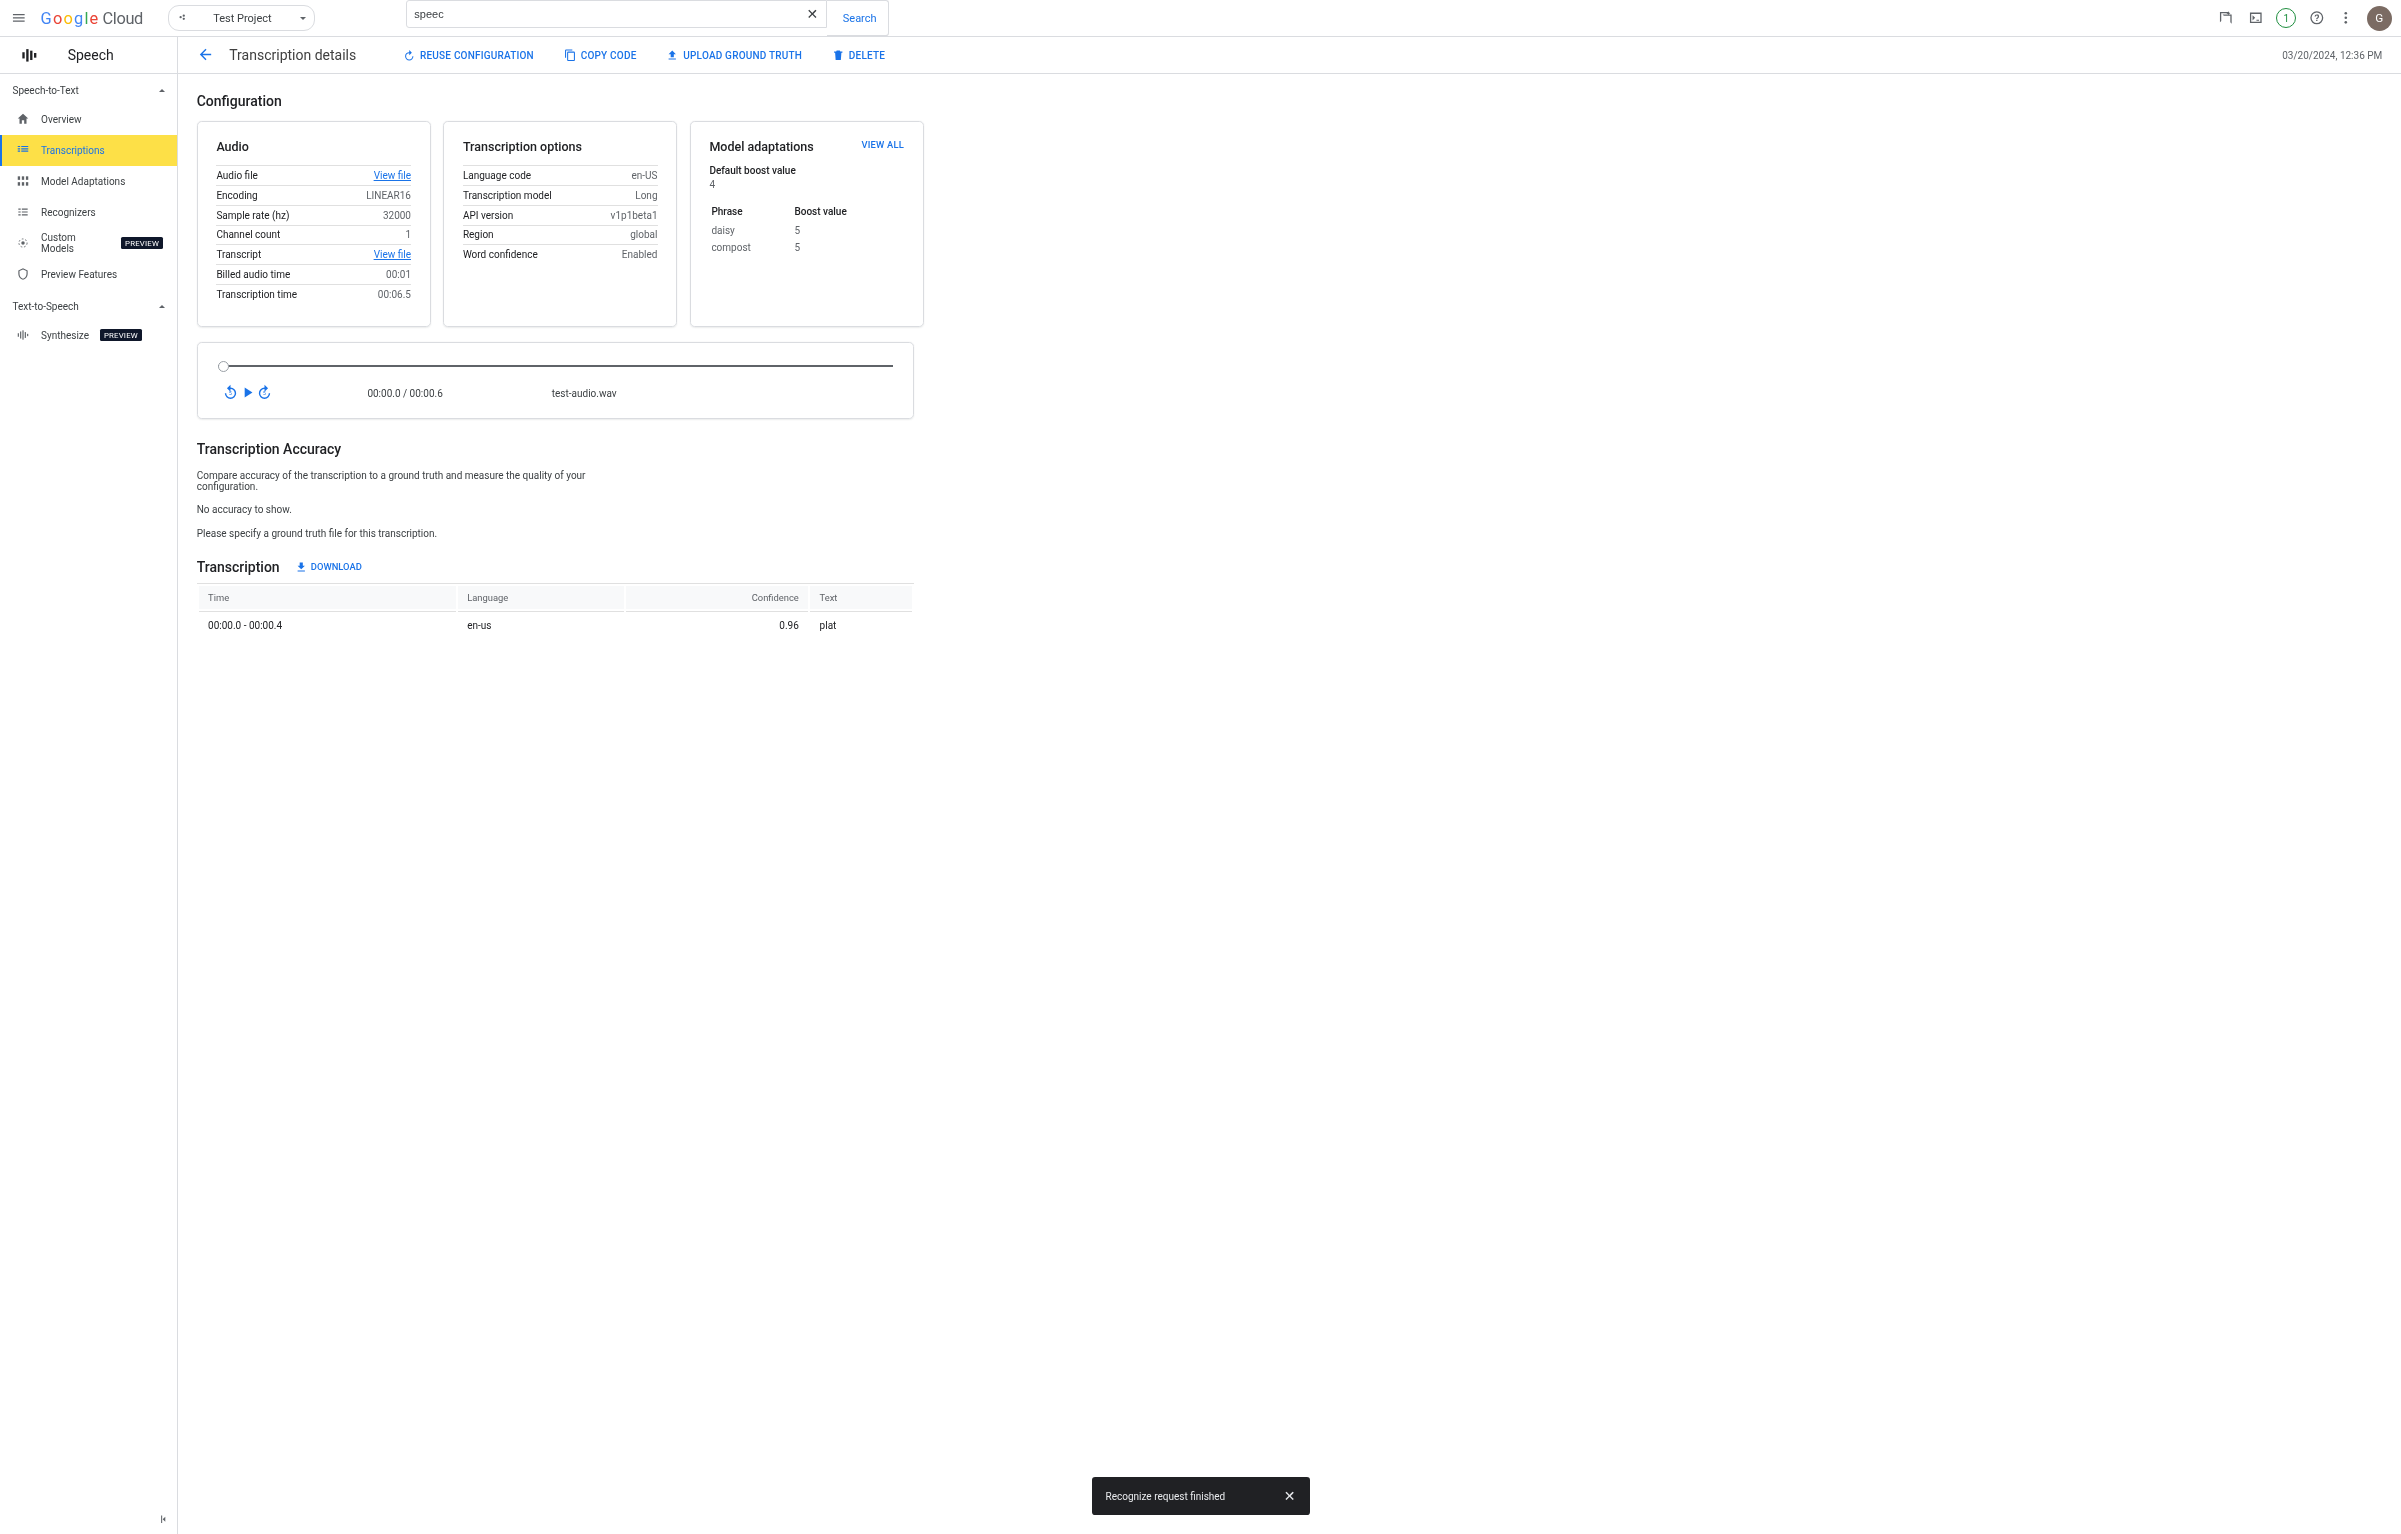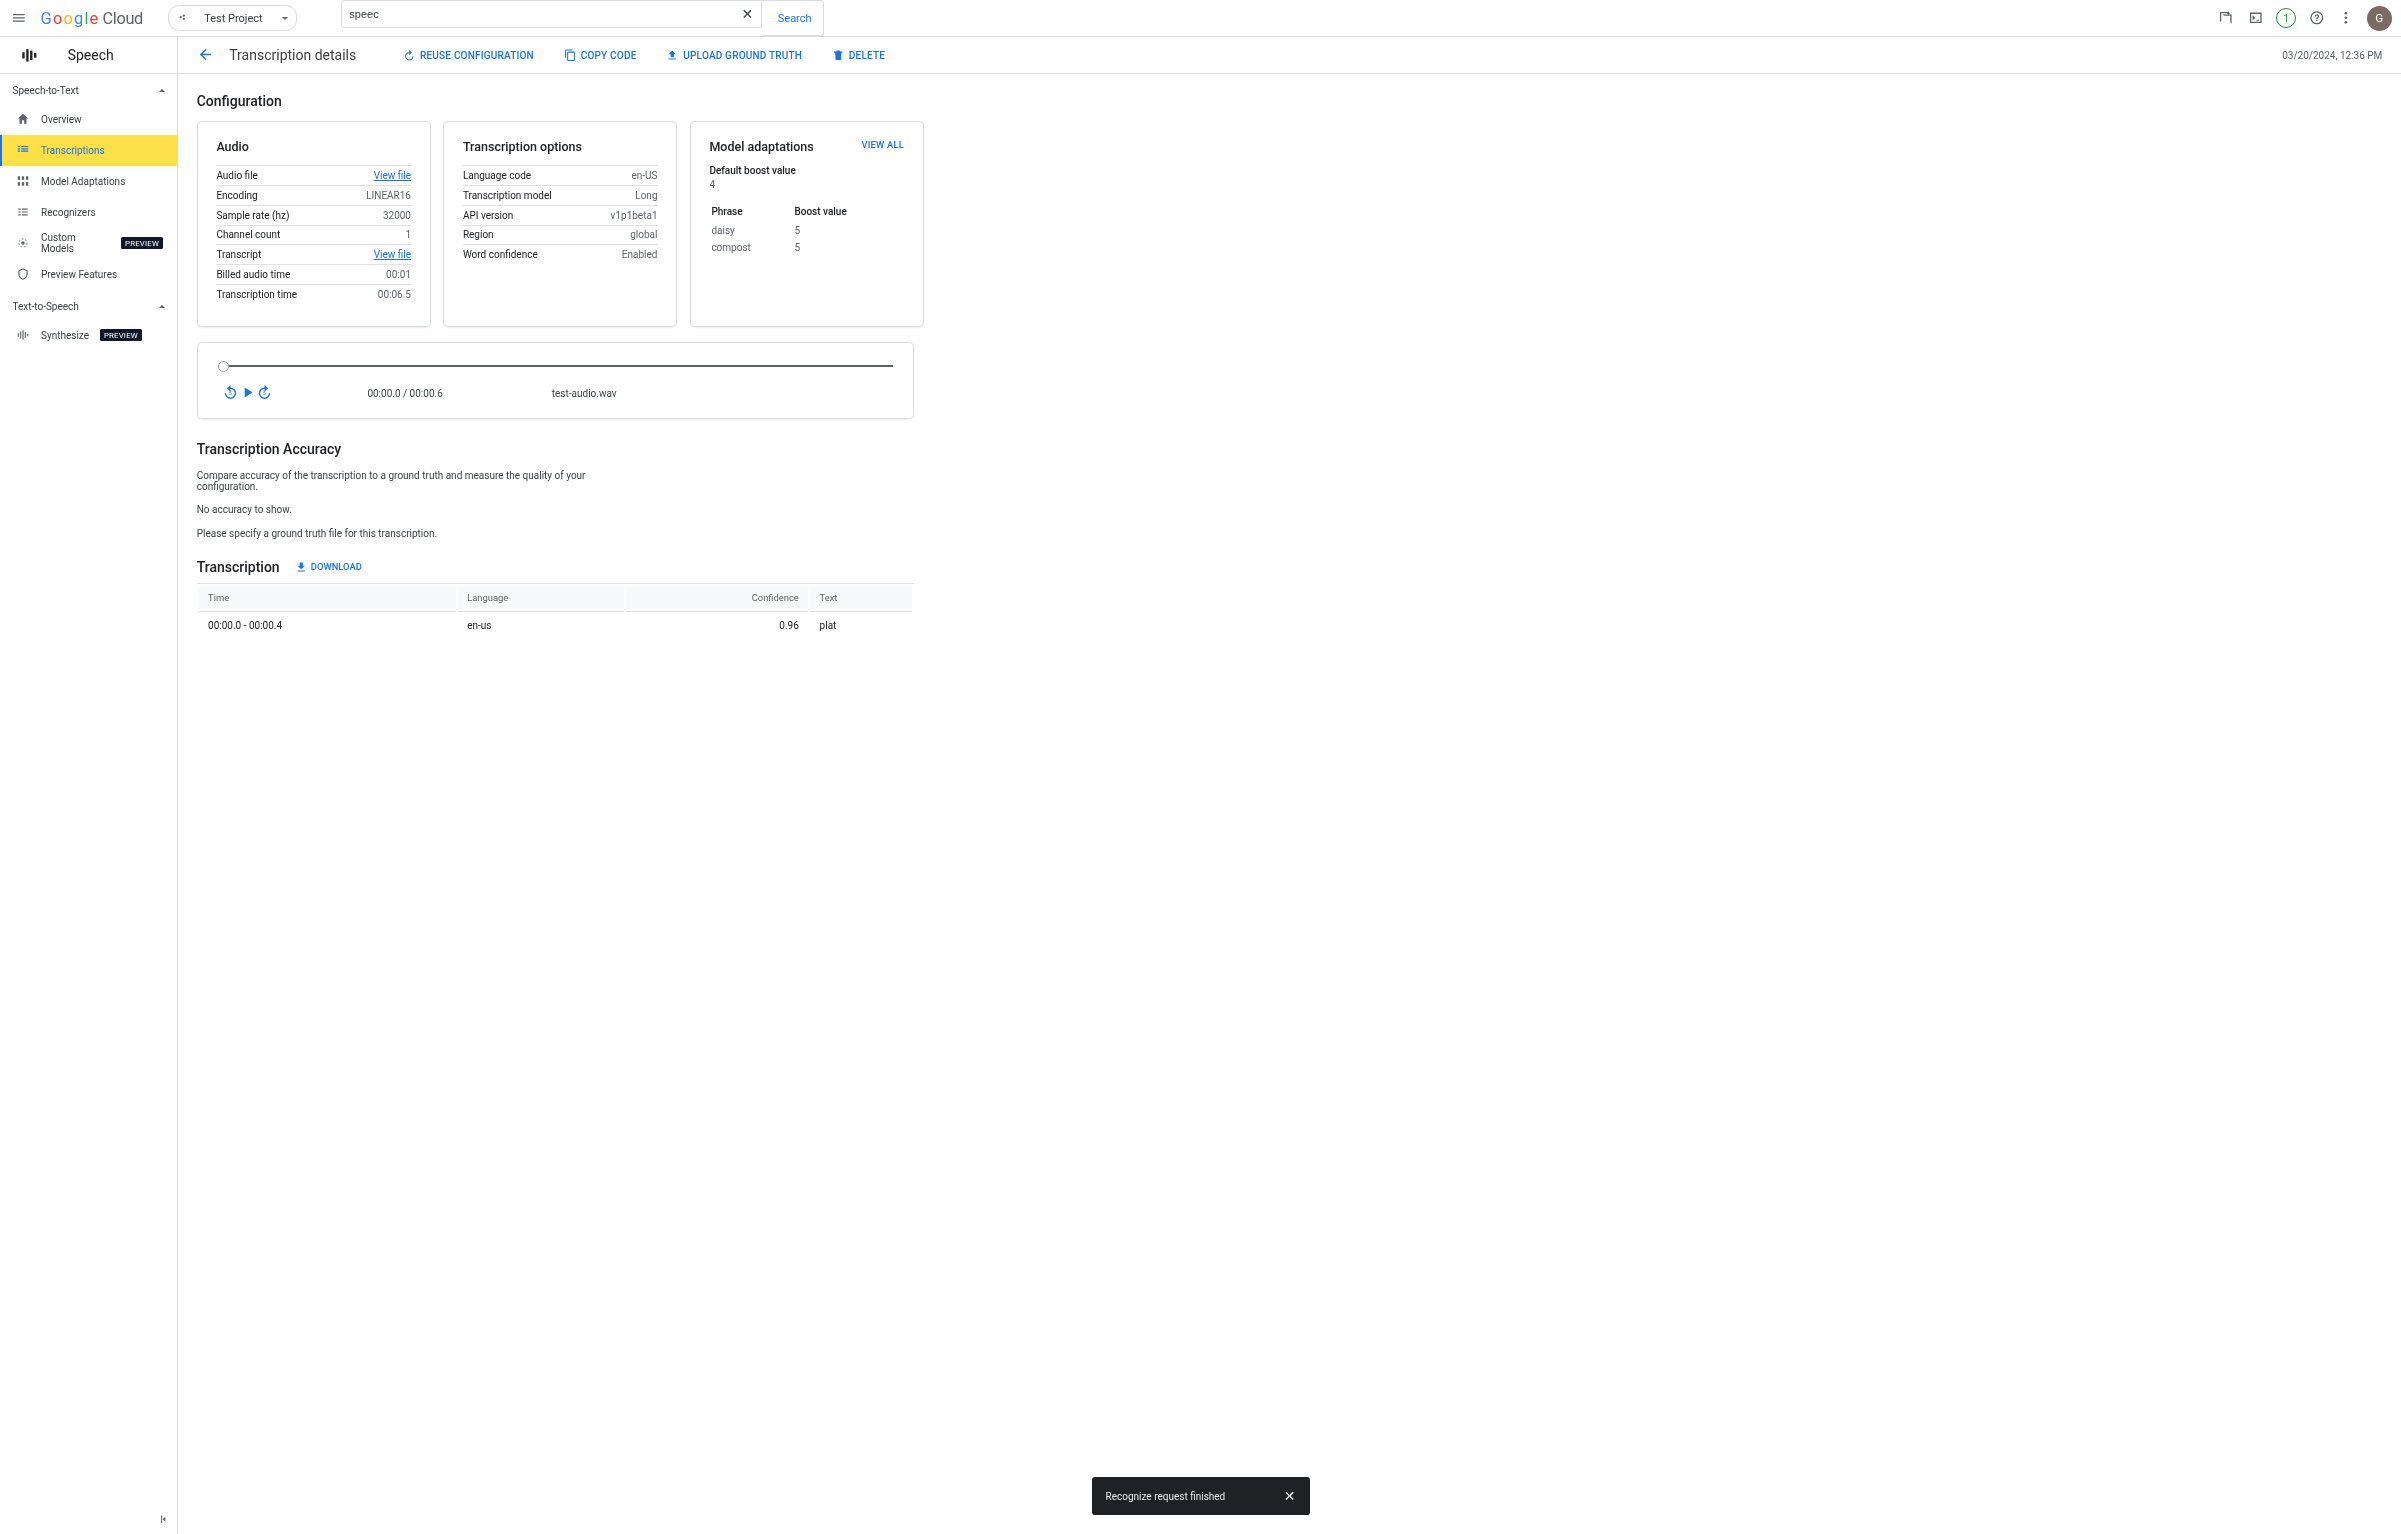--- a/index.html
+++ b/index.html
@@ -10,26 +10,26 @@
   .top-bar {
     height: 37px; border-bottom: 0.8px solid #dadce0; display: flex; align-items: center; padding: 0 9.4px; gap: 9.4px;
   }
   .hamburger { width: 18.7px; height: 18.7px; display:flex; align-items:center; justify-content:center; cursor:pointer; }
   .hamburger svg { width: 15.6px; height: 15.6px; fill:#5f6368; }
   .logo { display:flex; align-items:center; gap:1.6px; font-size:16.4px; letter-spacing:-0.4px; margin-left:3.1px;}
   .logo .g1{color:#4285F4;} .logo .g2{color:#EA4335;} .logo .g3{color:#FBBC05;}
   .logo .g4{color:#4285F4;} .logo .g5{color:#34A853;} .logo .g6{color:#EA4335;}
   .logo .cloud{color:#5f6368; font-weight:400; margin-left:3.1px;}
   .project-picker {
-    display:flex; align-items:center; gap:15px; border:0.8px solid #dadce0; border-radius:11px;
+    display:flex; align-items:center; gap:24px; border:0.8px solid #dadce0; border-radius:11px;
     height:26.5px; padding:0 7.8px; margin-left:15.6px; cursor:pointer; font-size:11px; color:#3c4043;
   }
   .project-picker svg{width:12.5px;height:12.5px;}
   .caret-down{width:0;height:0;border-left:3.9px solid transparent;border-right:3.9px solid transparent;border-top:3.9px solid #5f6368; margin-left:4.7px;}
-  .search-wrap{ flex:1; display:flex; max-width:483px; margin-left:34px;}
+  .search-wrap{ flex:1; display:flex; max-width:483px; margin-left:81px;}
   .search-box {
     flex:1; height:28px; border:0.8px solid #dadce0; border-radius:3.1px 0 0 3.1px; display:flex; align-items:center; padding:0 7.8px;
   }
   .search-box input { border:none; outline:none; flex:1; font-size:11px; color:#3c4043; }
   .search-box .clear{cursor:pointer; color:#3c4043; font-size:14px; }
   .search-btn {
     height:36px; border:0.8px solid #dadce0; border-left:none; border-radius:0 3.1px 3.1px 0; display:flex; align-items:center; gap:4.7px;
     padding:0 11px; color:#1a73e8; font-size:11px; cursor:pointer;
   }
   .top-right { margin-left:auto; display:flex; align-items:center; gap:11px;}

